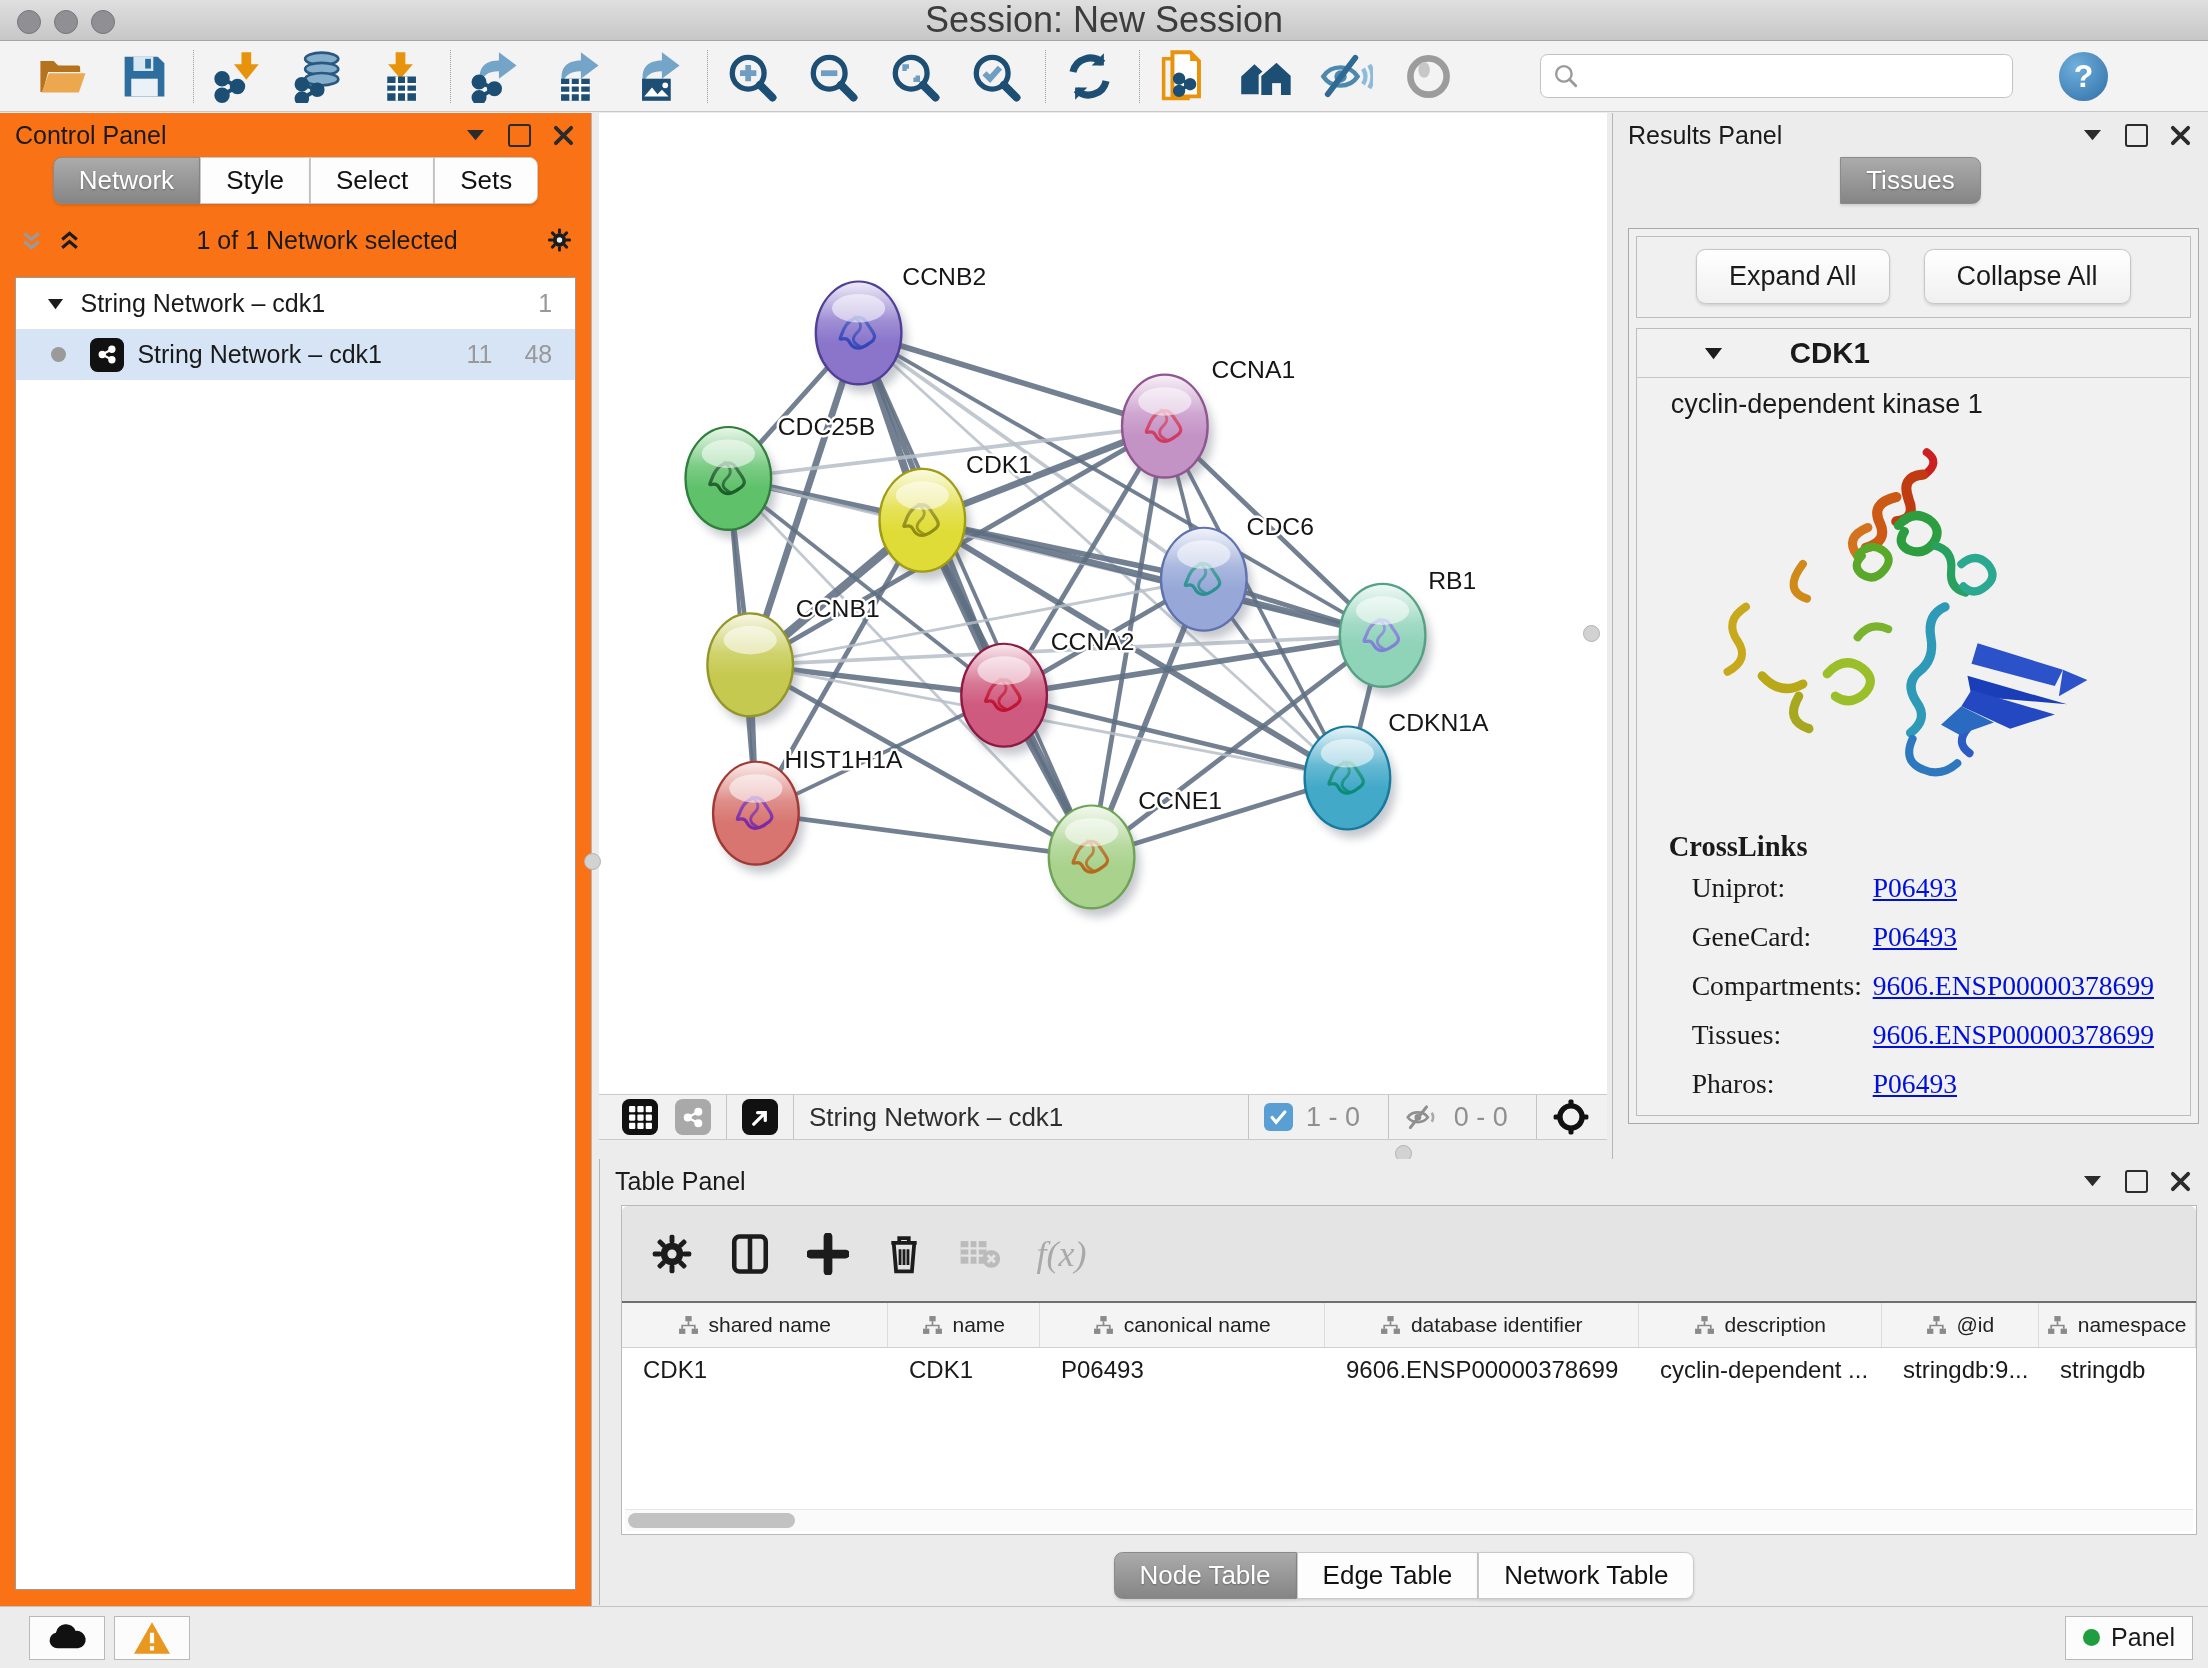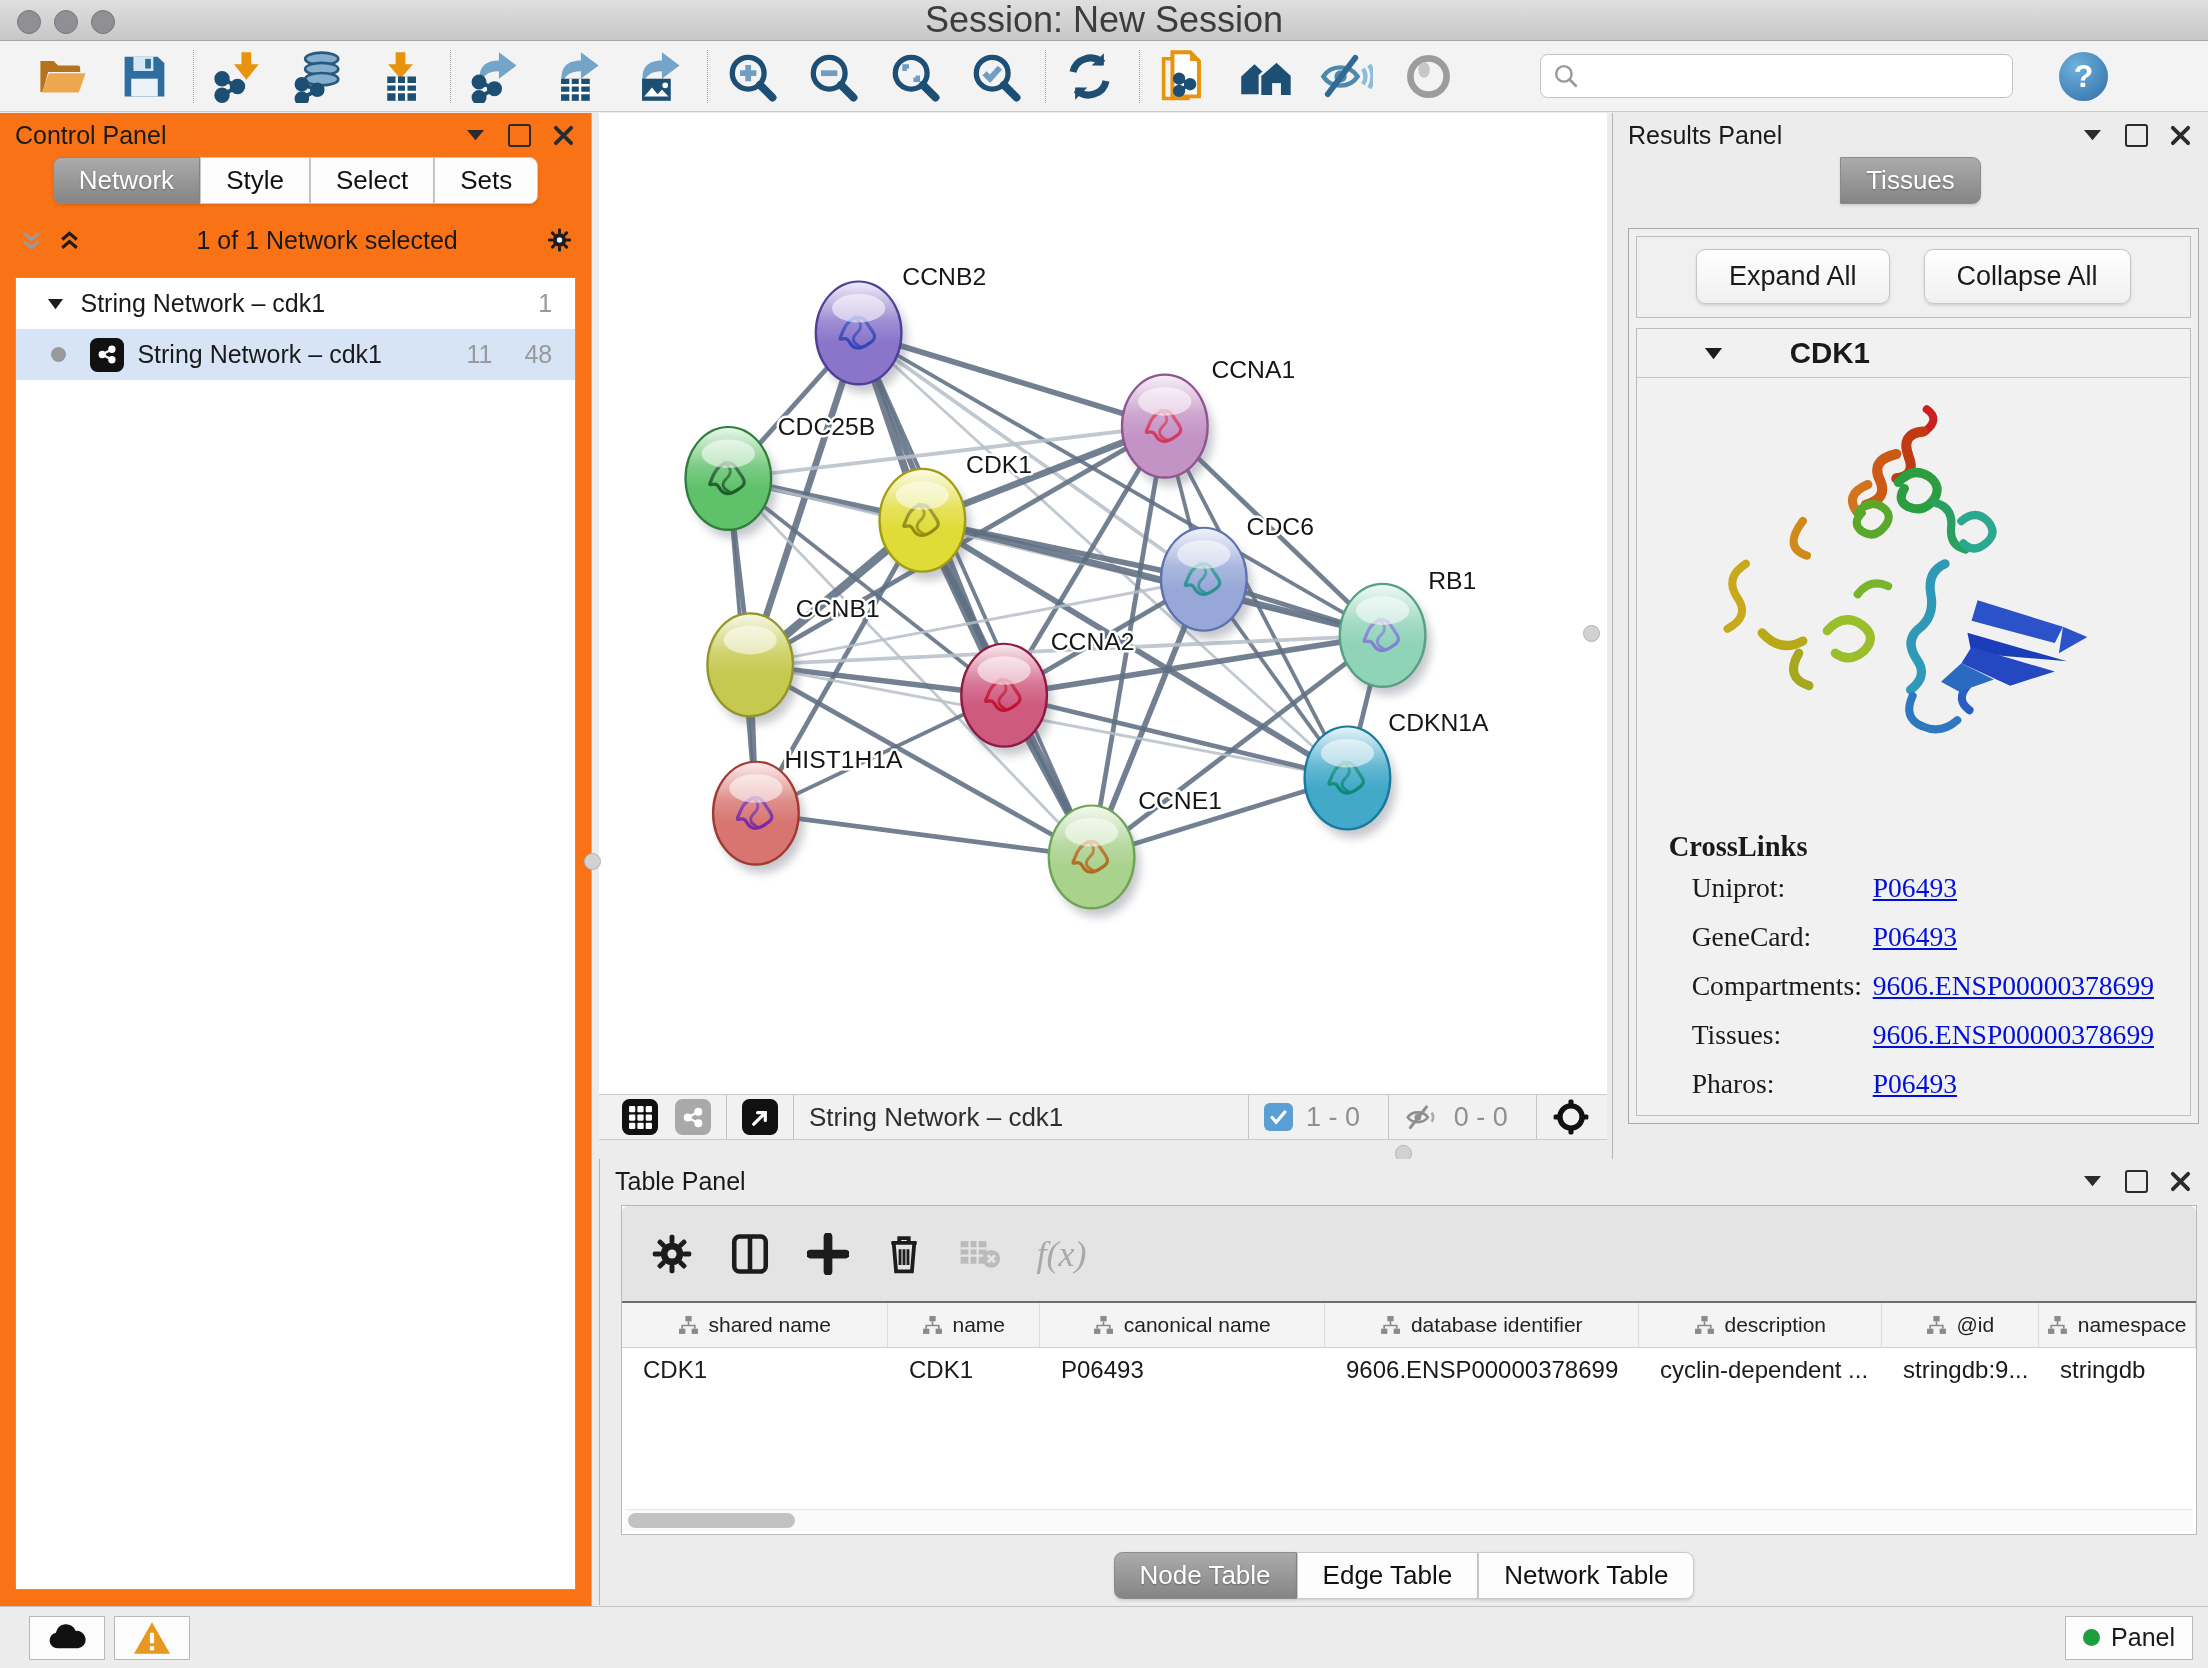--- a/index.html
+++ b/index.html
@@ -638,20 +638,21 @@
           <span>Collapse All</span>
         </div>
     </div>
     <div class="rp-main">
       <div class="rp-gene-row">
         <svg width="19" height="14.3" viewBox="0 0 20 15" style="margin-left:67px">
             <path d="M1 2h18L10 14z" fill="#1c1c1c"></path>
           </svg>
         <span class="rp-gene">CDK1</span>
       </div>
+      <div class="rp-desc">cyclin-dependent kinase 1</div>
       <svg width="409" height="376" viewBox="0 0 400 370" style="margin:13.3px 0 0 67px">
         <g fill="none" stroke-linecap="round">
           <path d="M218 18q14 10 -2 22" stroke="#cc2020" stroke-width="8"></path>
           <path d="M214 40q-22 2 -14 24q8 20 -12 22" stroke="#c03a12" stroke-width="10"></path>
           <path d="M188 62q-26 6 -16 26q8 18 -14 24" stroke="#cc5a14" stroke-width="10"></path>
           <path d="M160 92q-24 10 -10 28" stroke="#d4731e" stroke-width="9"></path>
           <path d="M96 128q-20 26 4 34" stroke="#d08a1a" stroke-width="8"></path>
           <path d="M40 170q-22 14 -8 34q12 18 -10 30" stroke="#c9a91c" stroke-width="8"></path>
           <path d="M56 238q18 20 40 8" stroke="#b9a818" stroke-width="9"></path>
           <path d="M92 258q-14 24 10 32" stroke="#a8a820" stroke-width="9"></path>

